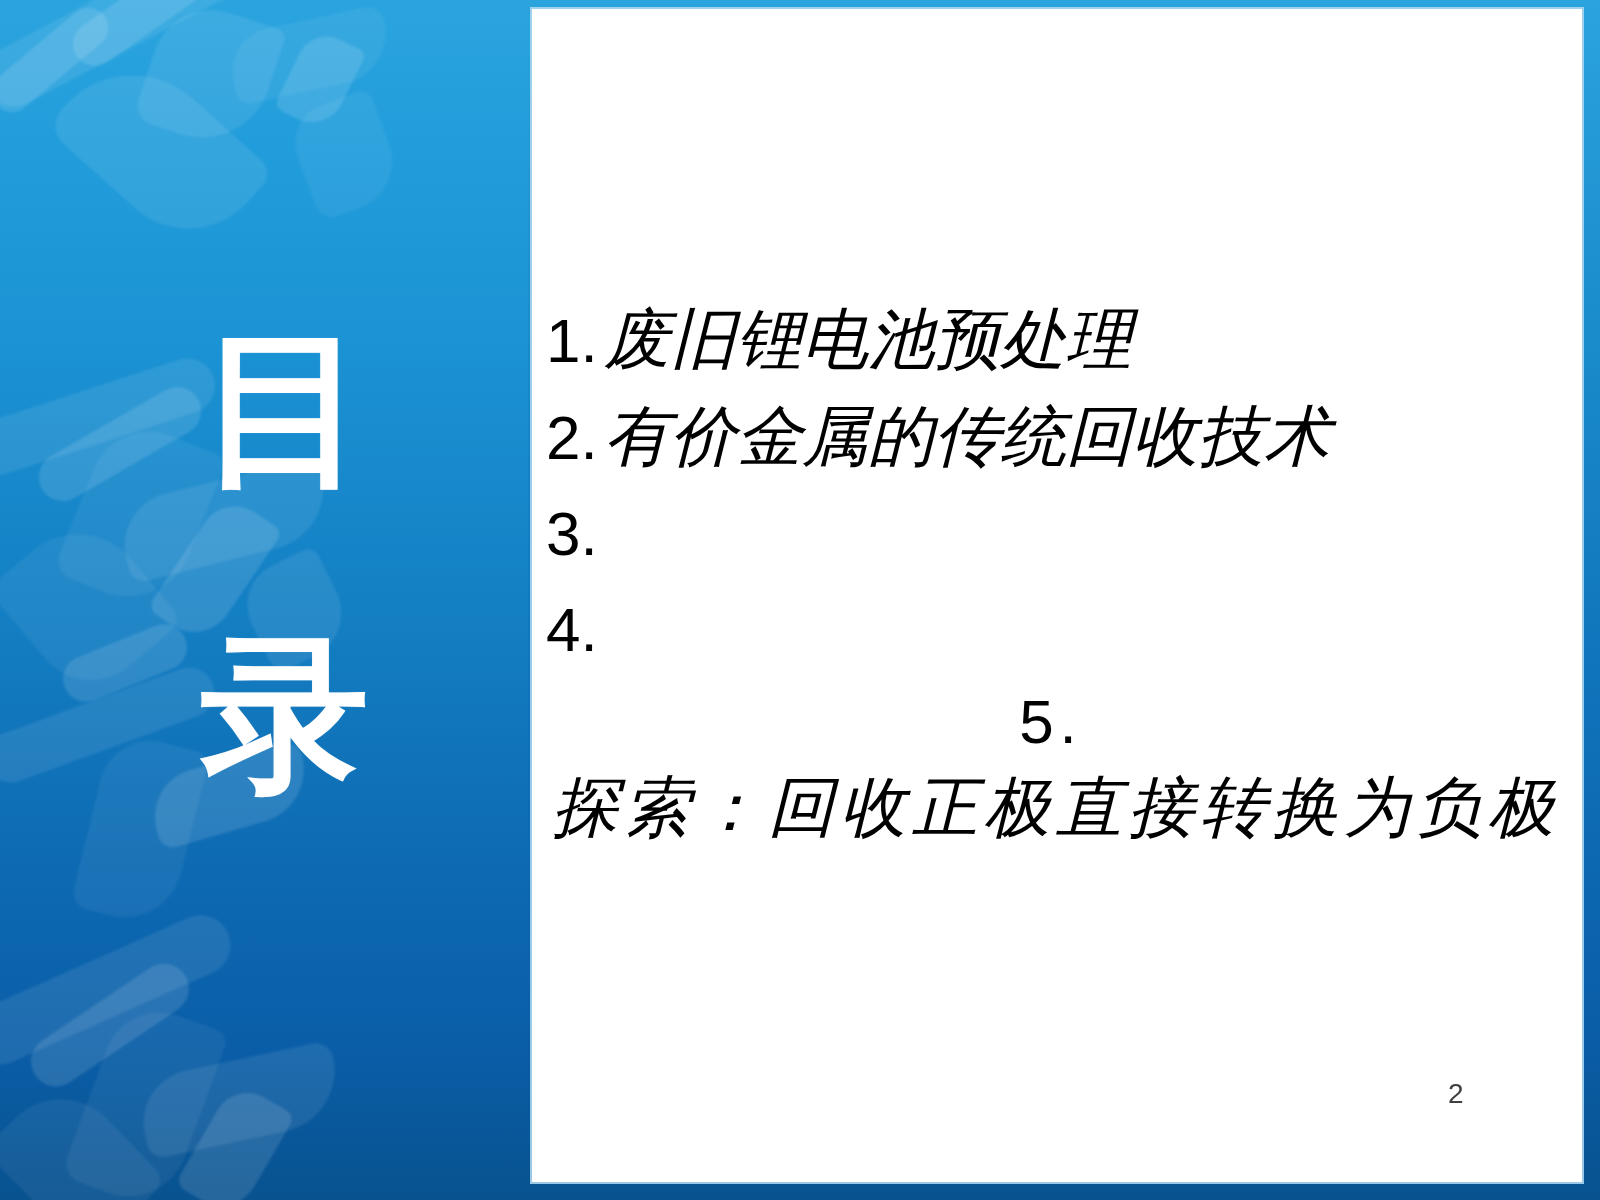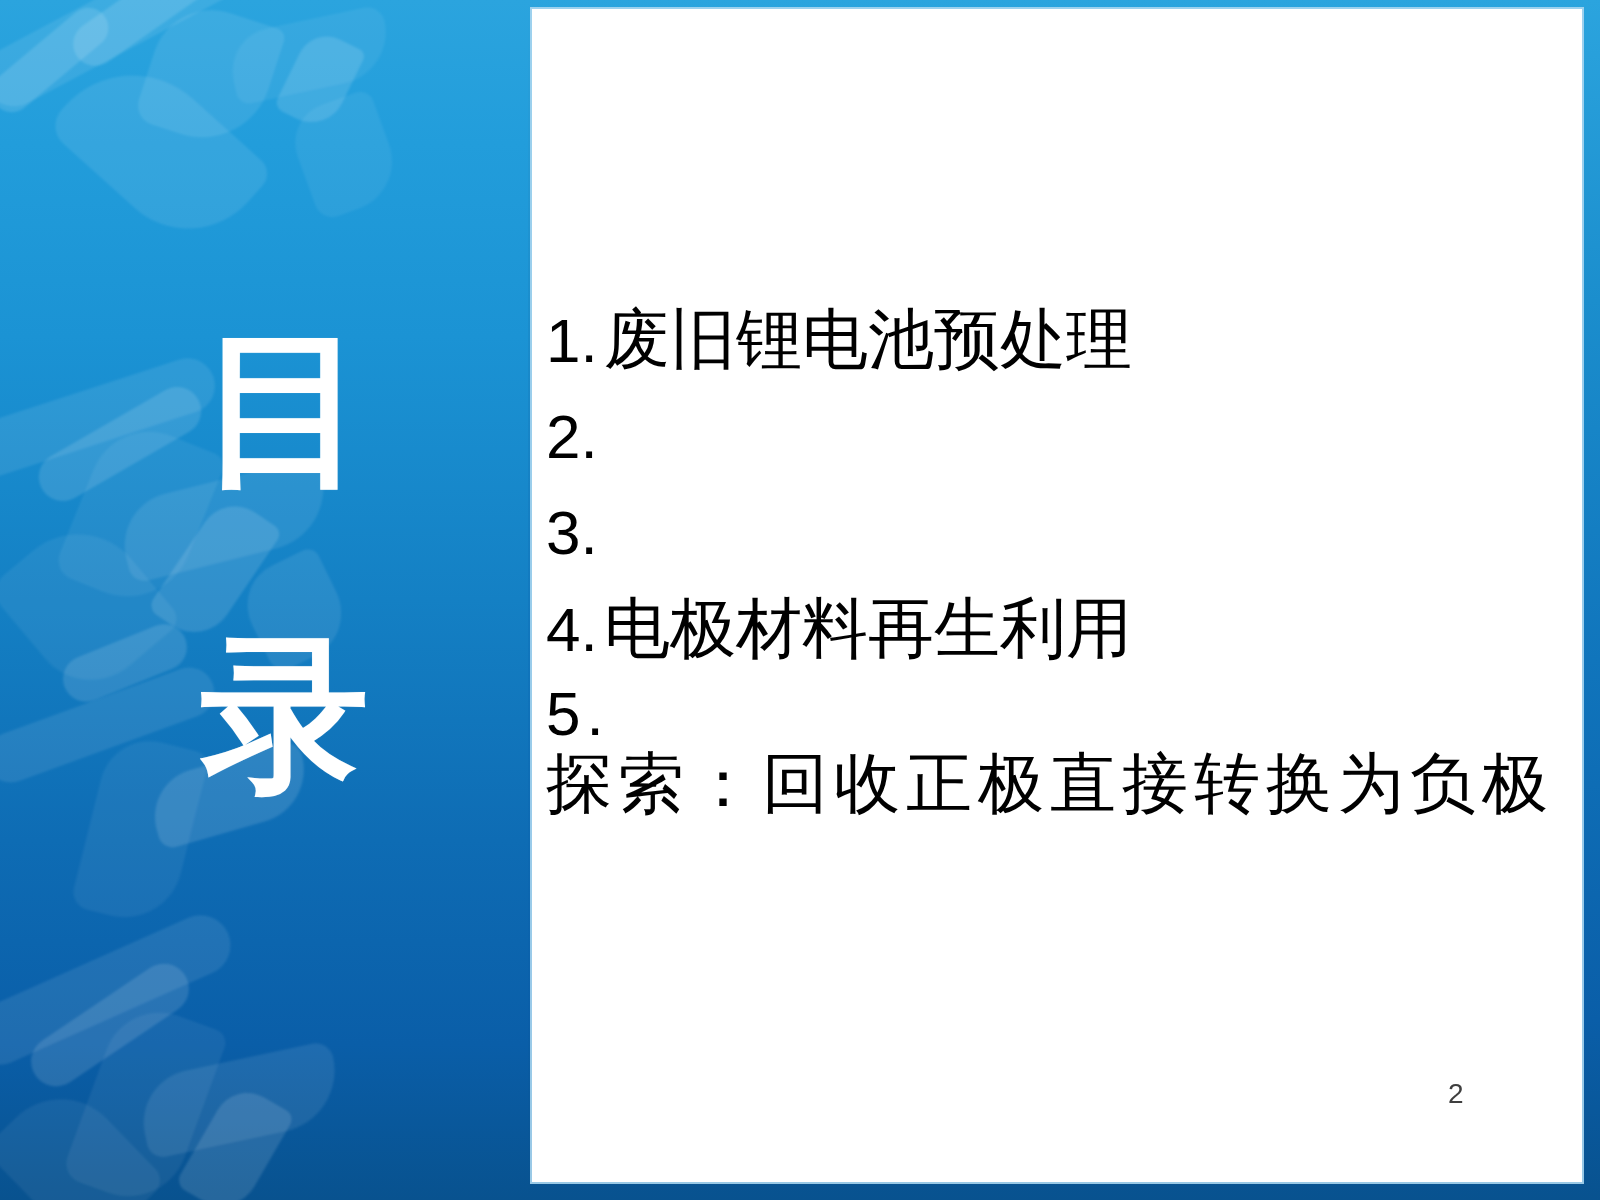--- a/index.html
+++ b/index.html
@@ -111,27 +111,29 @@
     align-items: baseline;
   }
   .toc-item .num {
     display: inline-block;
     min-width: 58px;
     font-family: "Liberation Sans", "DejaVu Sans", sans-serif;
     font-size: 62px;
   }
   .toc-item .txt {
     display: inline-block;
+    font-style: italic;
   }
   
   .toc-item.wide {
     white-space: normal;
     letter-spacing: 6px;
-    line-height: 70px;
+    line-height: 86px;
     display: block;
+    text-align: center;
   }
   .toc-item.wide .num {
     min-width: 0;
     margin-right: 10px;
   }
 
   
   .page-number {
     position: absolute;
     left: 1448px;
@@ -190,27 +192,27 @@
   </div>
 
   <div class="content">
     <ul class="toc-list">
       <li class="toc-item">
         <span class="num">1.</span>
         <span class="txt">废旧锂电池预处理</span>
       </li>
       <li class="toc-item">
         <span class="num">2.</span>
+        <span class="txt">有价金属的传统回收技术</span>
       </li>
       <li class="toc-item">
         <span class="num">3.</span>
       </li>
       <li class="toc-item">
         <span class="num">4.</span>
-        <span class="txt">电极材料再生利用</span>
       </li>
       <li class="toc-item wide">
         <span class="num">5.</span><span class="txt">探索：回收正极直接转换为负极</span>
       </li>
     </ul>
   </div>
 
   <div class="page-number">2</div>
 
 </div>

